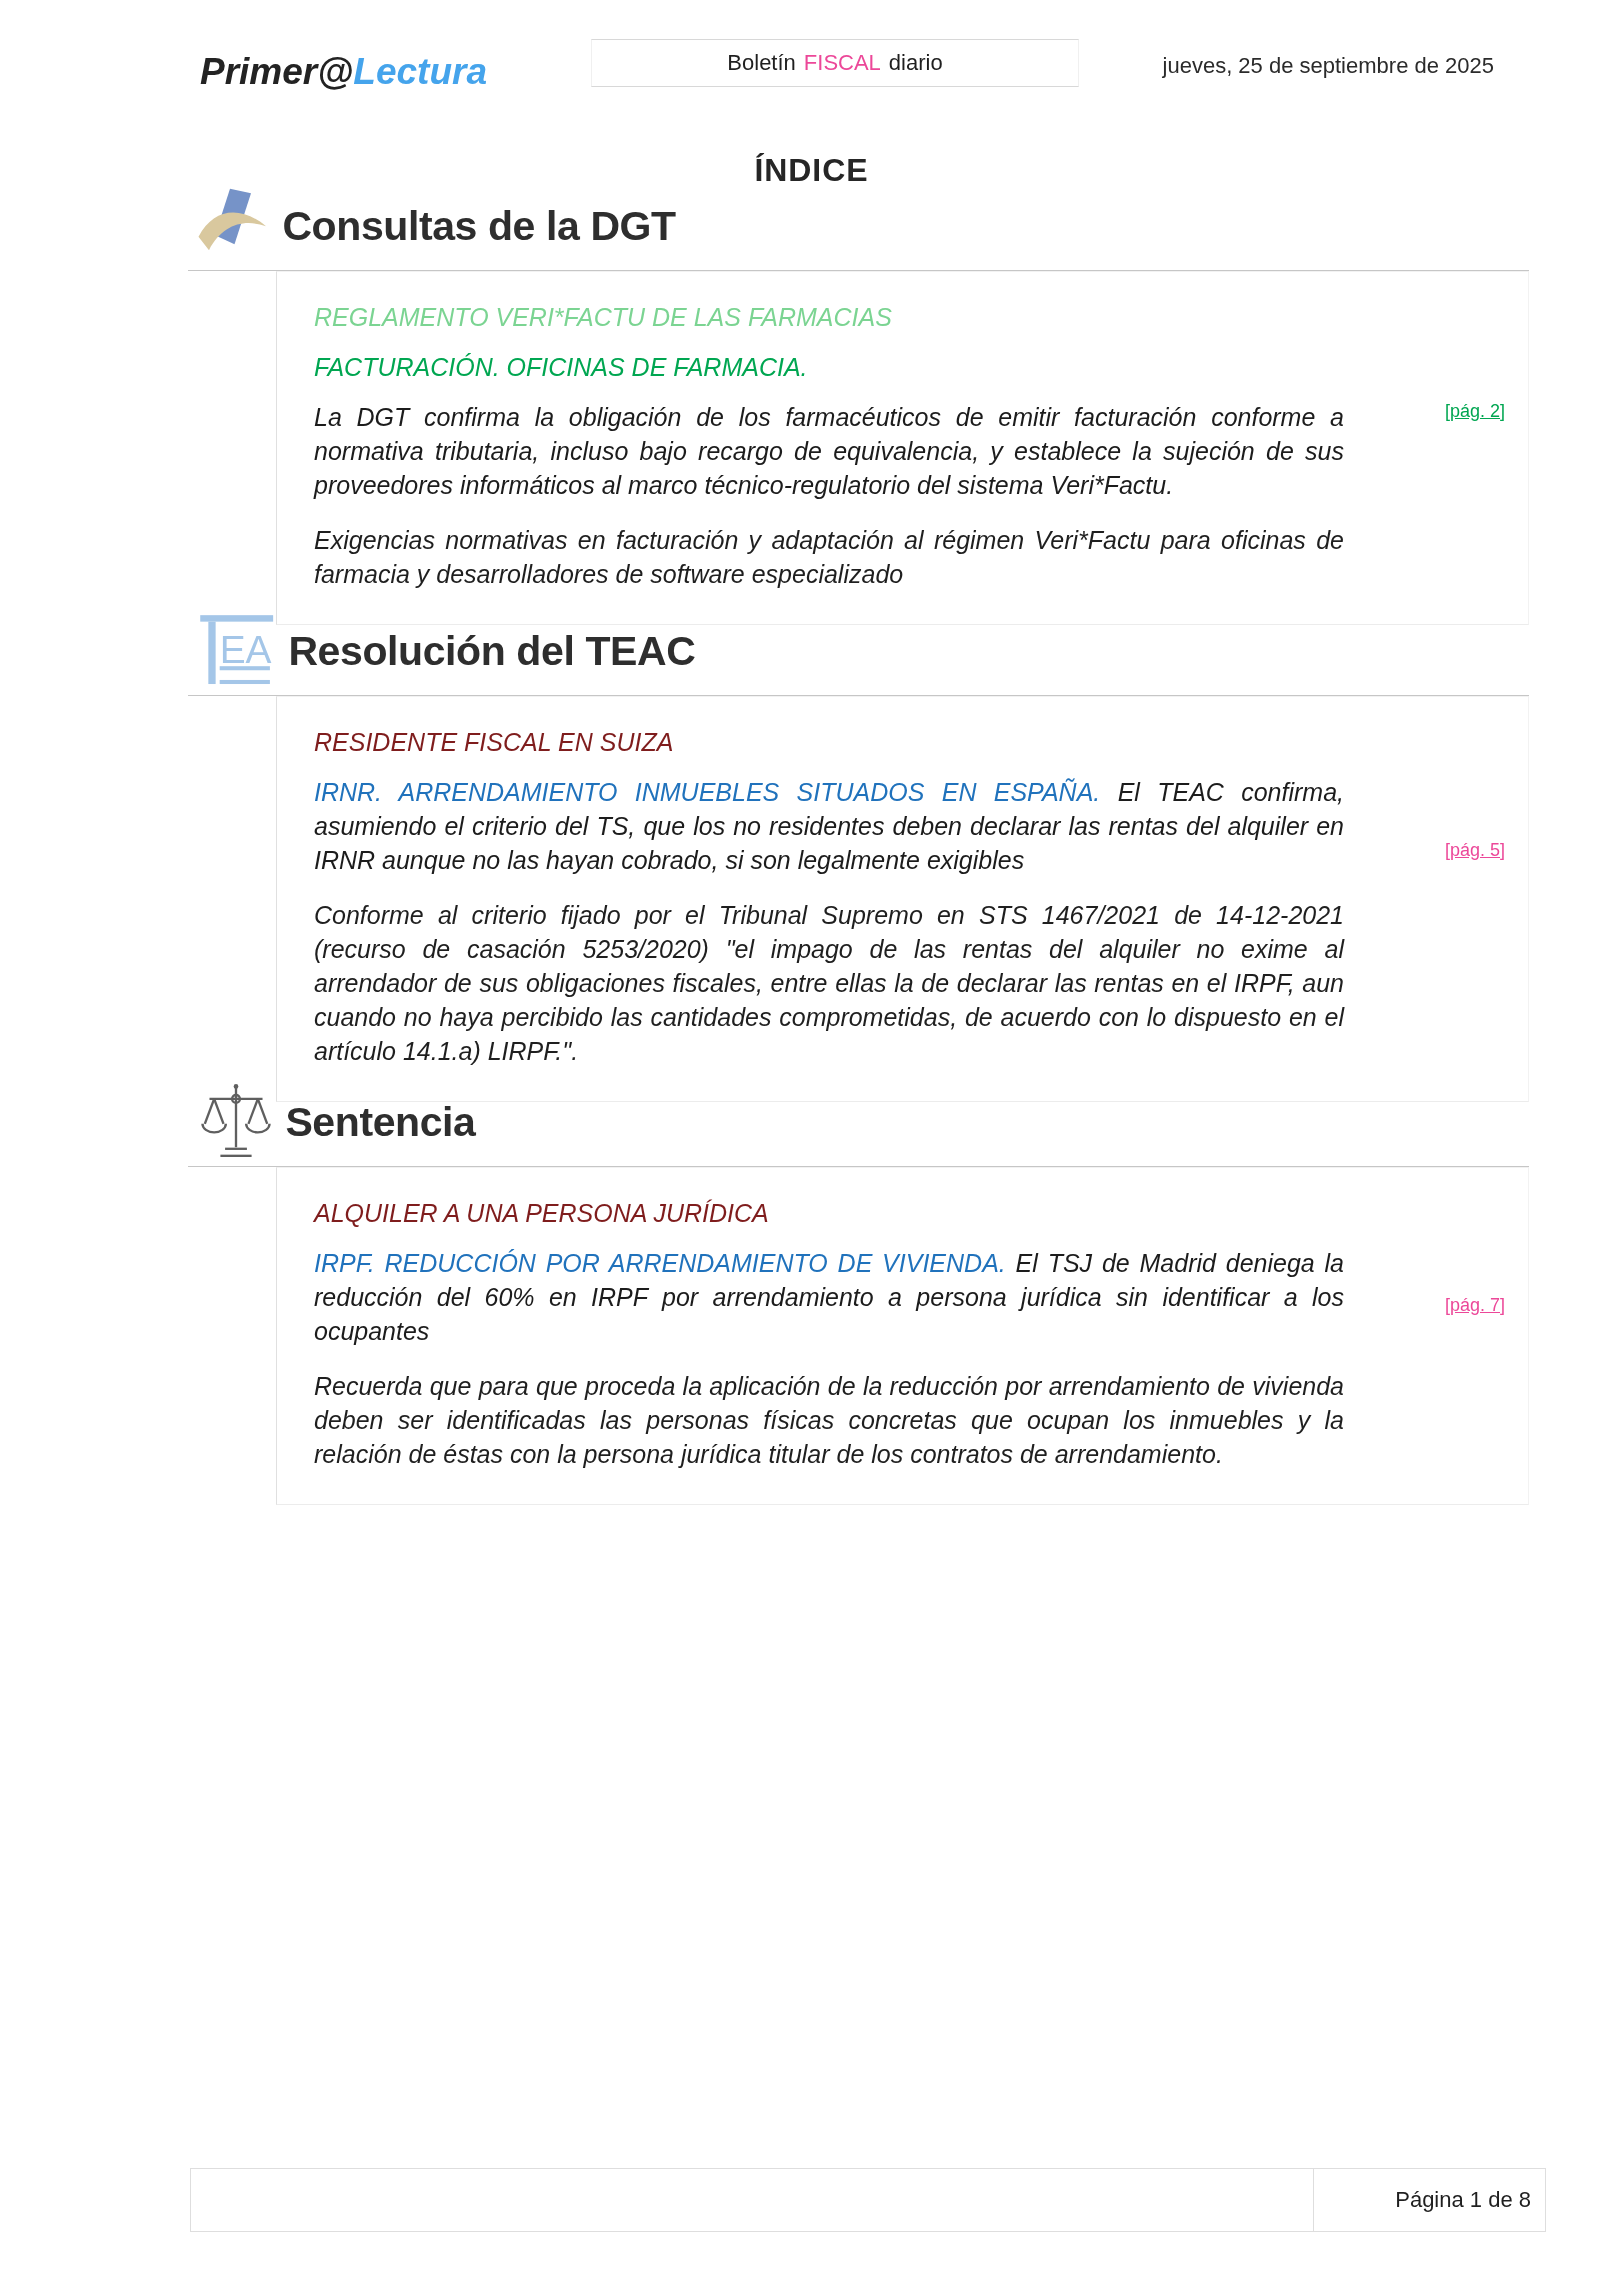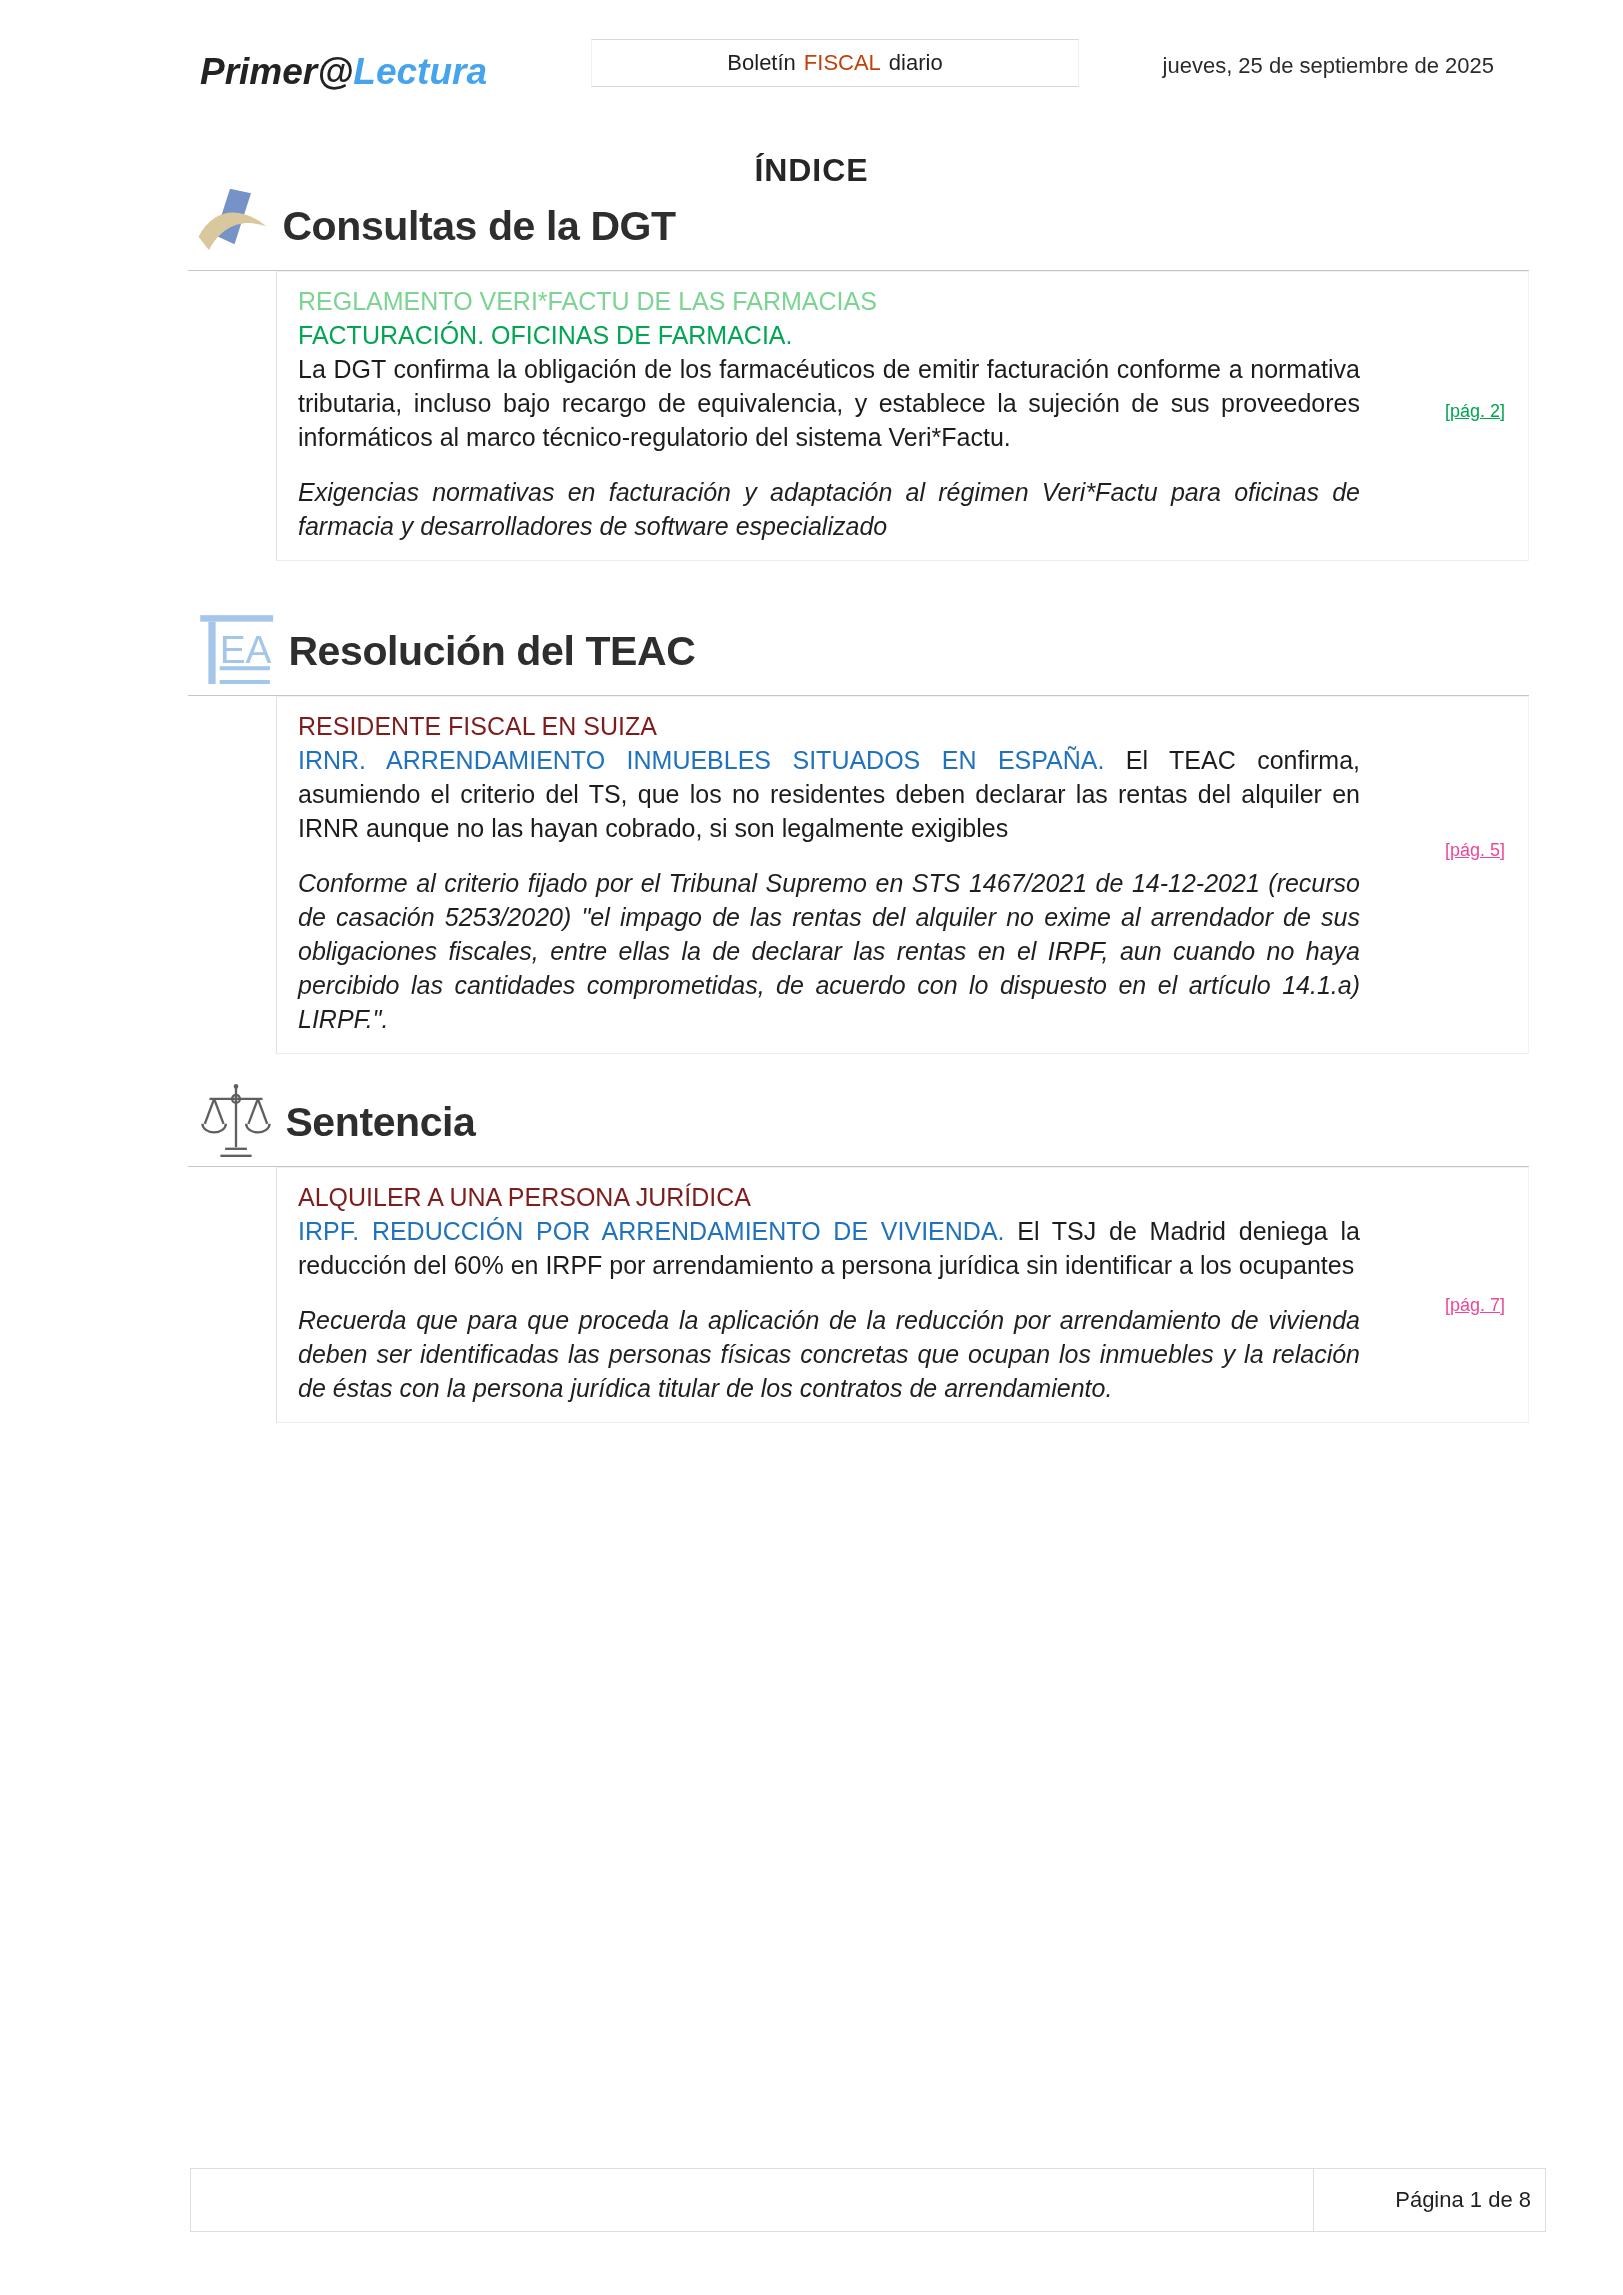--- a/index.html
+++ b/index.html
@@ -14,41 +14,41 @@
   .logo-black { color:#232323;margin-left:12px; }
   .logo-blue  { color:#45A4EC; }
 
   .bulletin-box {
     position:absolute; left:591px; top:39px; width:488px; height:48px;
     border-top:0.9px solid #D8D8D8; border-bottom:0.9px solid #D8D8D8;
     border-left:0.9px solid #F0F0F0; border-right:0.9px solid #F0F0F0;
     display:flex; align-items:center; justify-content:center; gap:8px;
     font-size:22px; color:#1f1f1f; box-sizing:border-box;
   }
-  .fiscal { color:#c2410c; }
+  .fiscal { color:#ec4899; }
 
   .date { position:absolute; right:129px; top:53px; font-size:22px; color:#2b2b2b; }
 
   .indice { position:absolute; left:0; top:152px; width:100%; text-align:center;
             font-size:32px; font-weight:600; color:#262626; letter-spacing:0.9px; }
 
   
   .section { position:absolute; left:188px; width:1341px; }
   #s1 { top:183px; } #s2 { top:608px; } #s3 { top:1079px; }
 
   .sec-head { display:flex; align-items:center; gap:10.6px; height:87px; padding-left:8.8px; }
   .sec-title { font-size:41px; font-weight:600; color:#2e2e2e; letter-spacing:-0.4px; white-space:nowrap; }
   .sec-rule { border-bottom:1.8px solid #C6C6C6; }
 
   .box {
     position:relative; margin-left:88px;
     border:0.9px solid #F2F2F2; border-left:0.9px solid #E0E0E0; border-bottom:0.9px solid #ECECEC;
     padding:11.5px 168px 17.7px 21px;
   }
-  .box p { margin:0; font-size:25px; line-height:34px; }
+  .box p { margin:16px; font-size:25px; line-height:34px;font-style:italic; }
   .green-light { color:#7BD492; }
   .green       { color:#00A651; }
   .blue-light  { color:#7f1d1d; }
   .blue        { color:#2072BC; }
   .bodytxt { color:#1c1c1c; text-align:justify; }
   .ital { color:#1f1f1f; font-style:italic; text-align:justify; margin-top:21px !important; }
 
   .pagelink { position:absolute; right:23px; font-size:18px; text-decoration:underline; white-space:nowrap; }
   .pagelink.lgreen { color:#00A651; }
   .pagelink.lblue  { color:#ec4899; }

